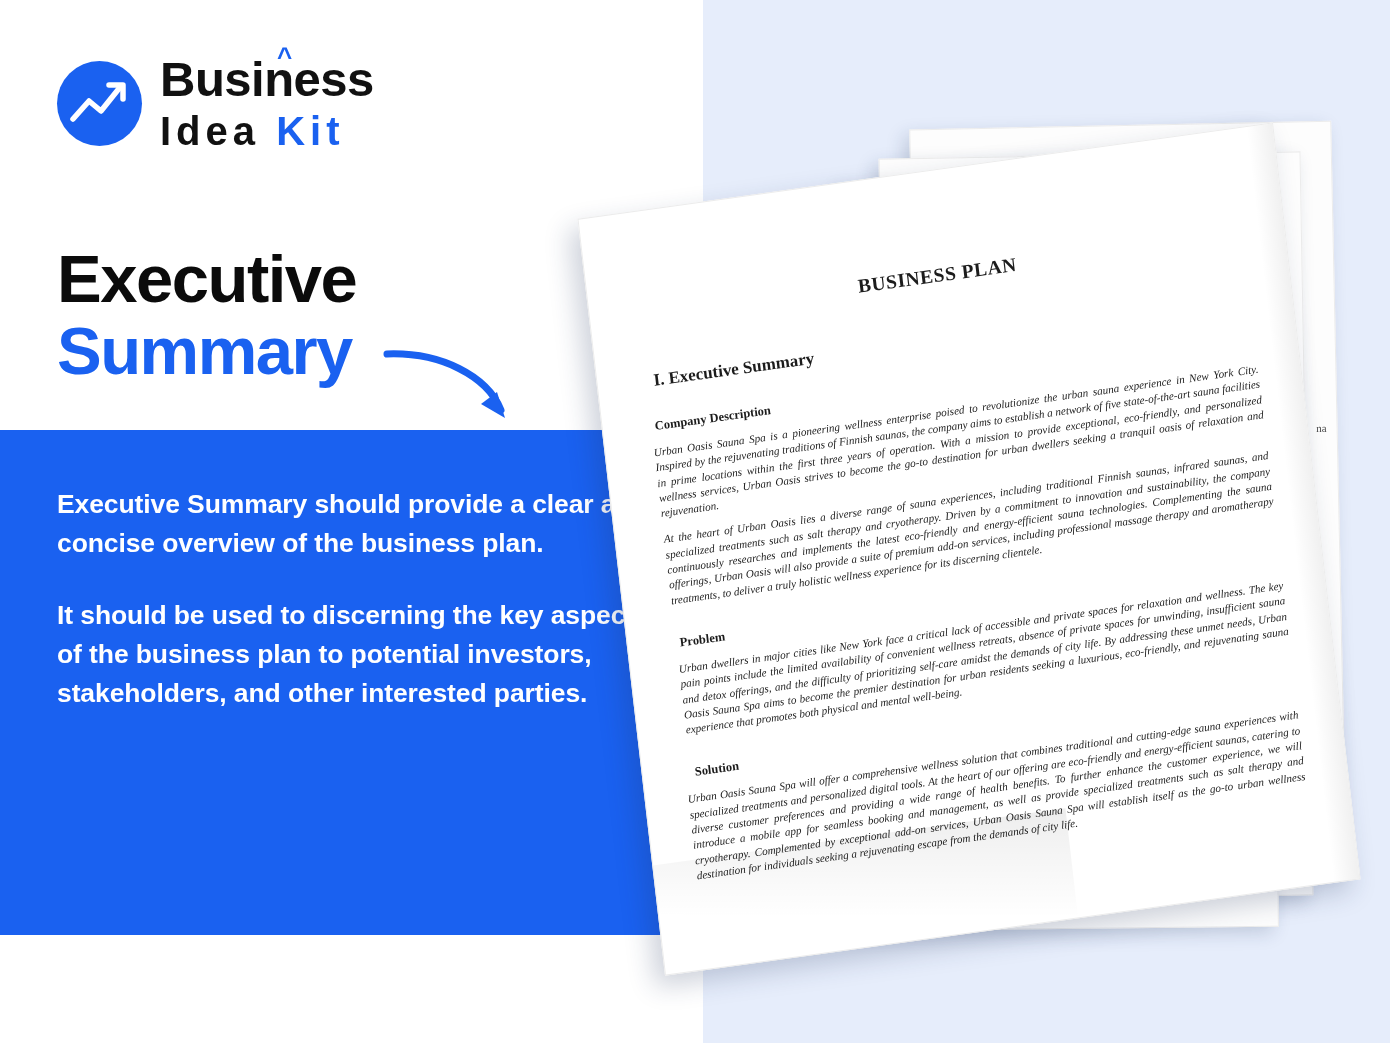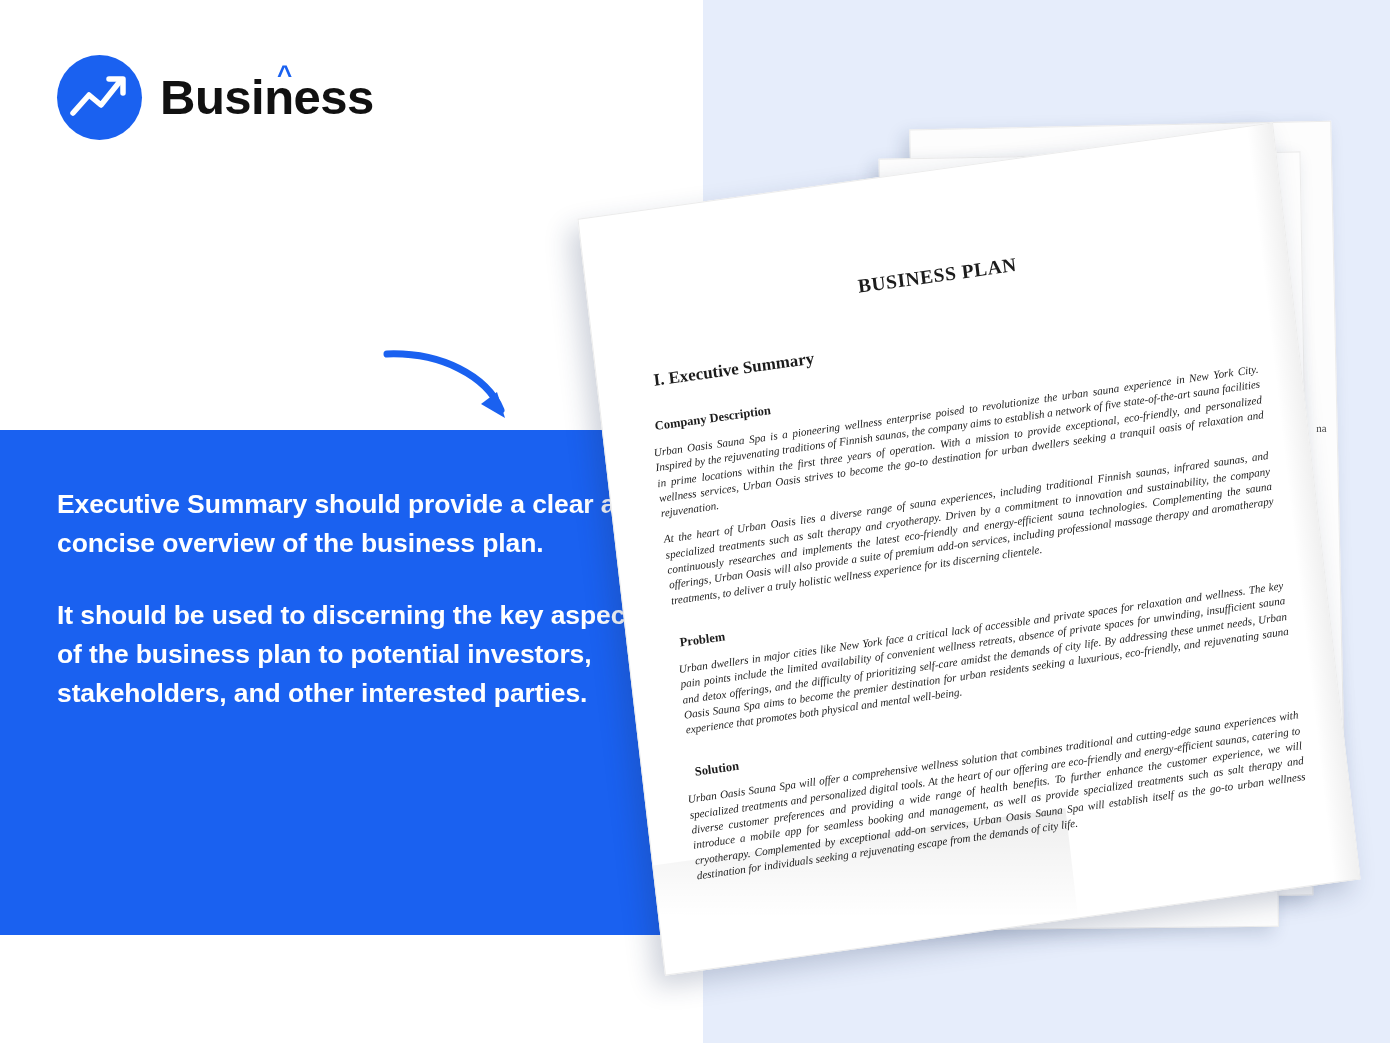--- a/index.html
+++ b/index.html
@@ -236,23 +236,31 @@
       <svg width="85" height="85" viewBox="0 0 85 85" aria-hidden="true">
         <path d="M16 58 L32 40 L44 50 L64 25" fill="none" stroke="#ffffff" stroke-width="5.5" stroke-linecap="round" stroke-linejoin="round"></path>
         <path d="M52 24 L66 24 L66 38" fill="none" stroke="#ffffff" stroke-width="5.5" stroke-linecap="round" stroke-linejoin="round"></path>
       </svg>
     </div>
     <div class="logo-text">
       <div class="logo-line1">
         <span>Business</span>
         <span class="logo-hat">^</span>
       </div>
+      <div class="logo-line2">
+        <span>Idea</span>
+        <span class="kit">Kit</span>
+      </div>
     </div>
   </div>
 
+  <div class="headline">
+    <span class="l1">Executive</span>
+    <span class="l2">Summary</span>
+  </div>
 
   <svg class="arrow" viewBox="0 0 140 86" aria-hidden="true">
     <path d="M4 6 C58 4 104 28 118 62" fill="none" stroke="#1a61f0" stroke-width="7" stroke-linecap="round"></path>
     <path d="M98 56 L122 70 L114 44 Z" fill="#1a61f0"></path>
   </svg>
 
   <div class="band-text">
     <p>Executive Summary should provide a clear and concise overview of the business plan.</p>
     <p>It should be used to discerning the key aspects of the business plan to potential investors, stakeholders, and other interested parties.</p>
   </div>

